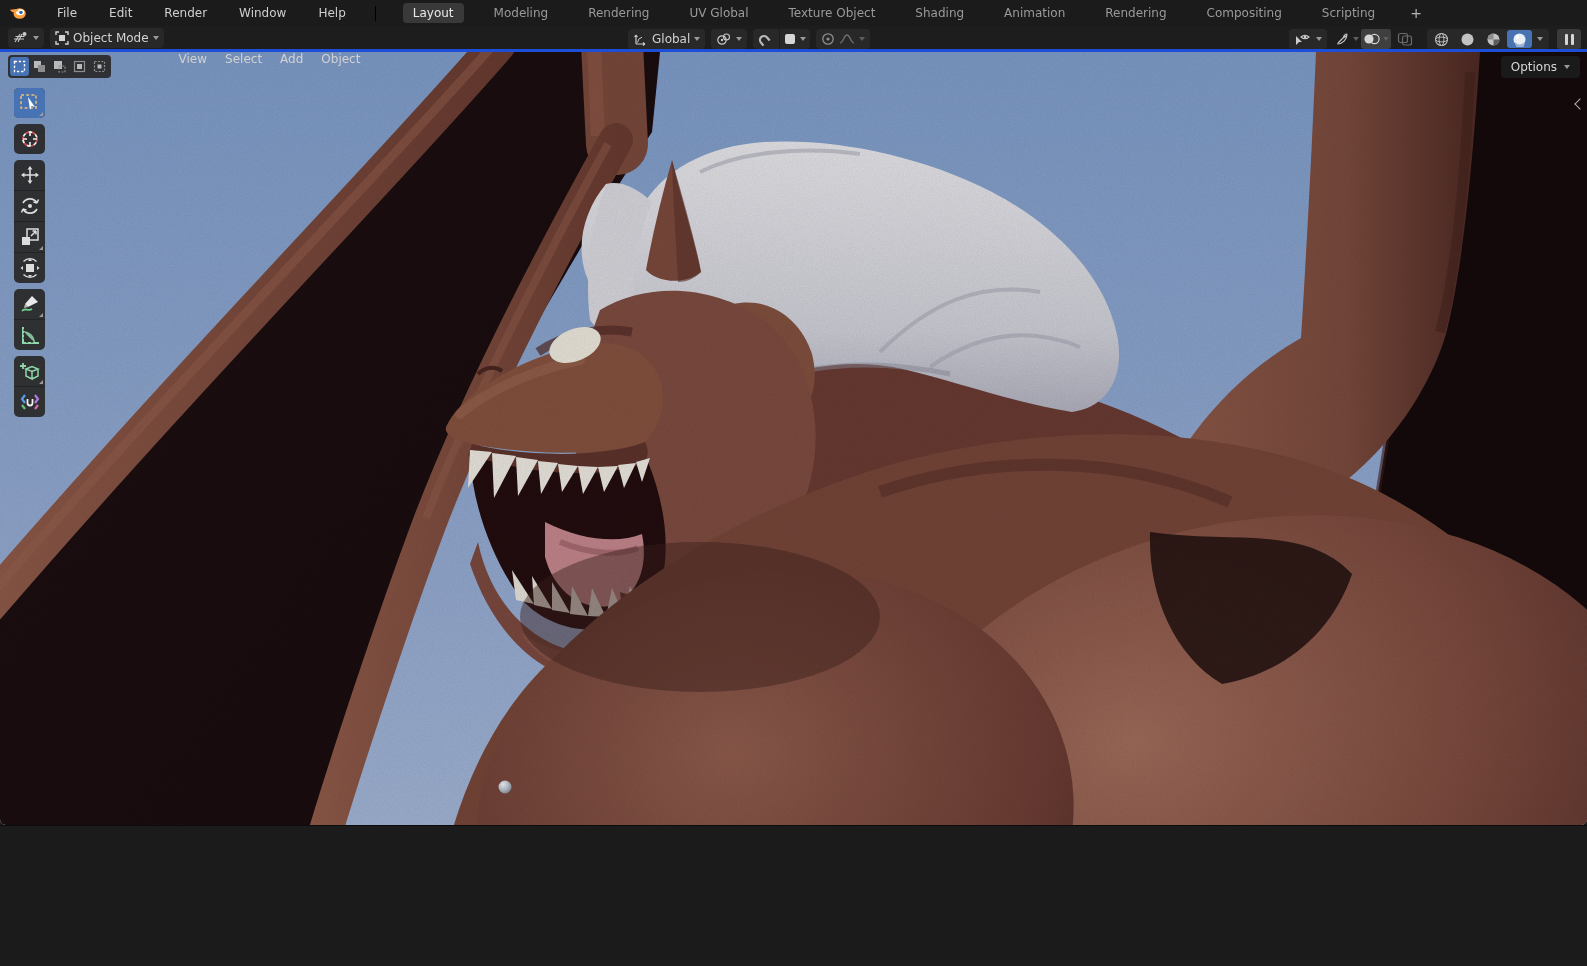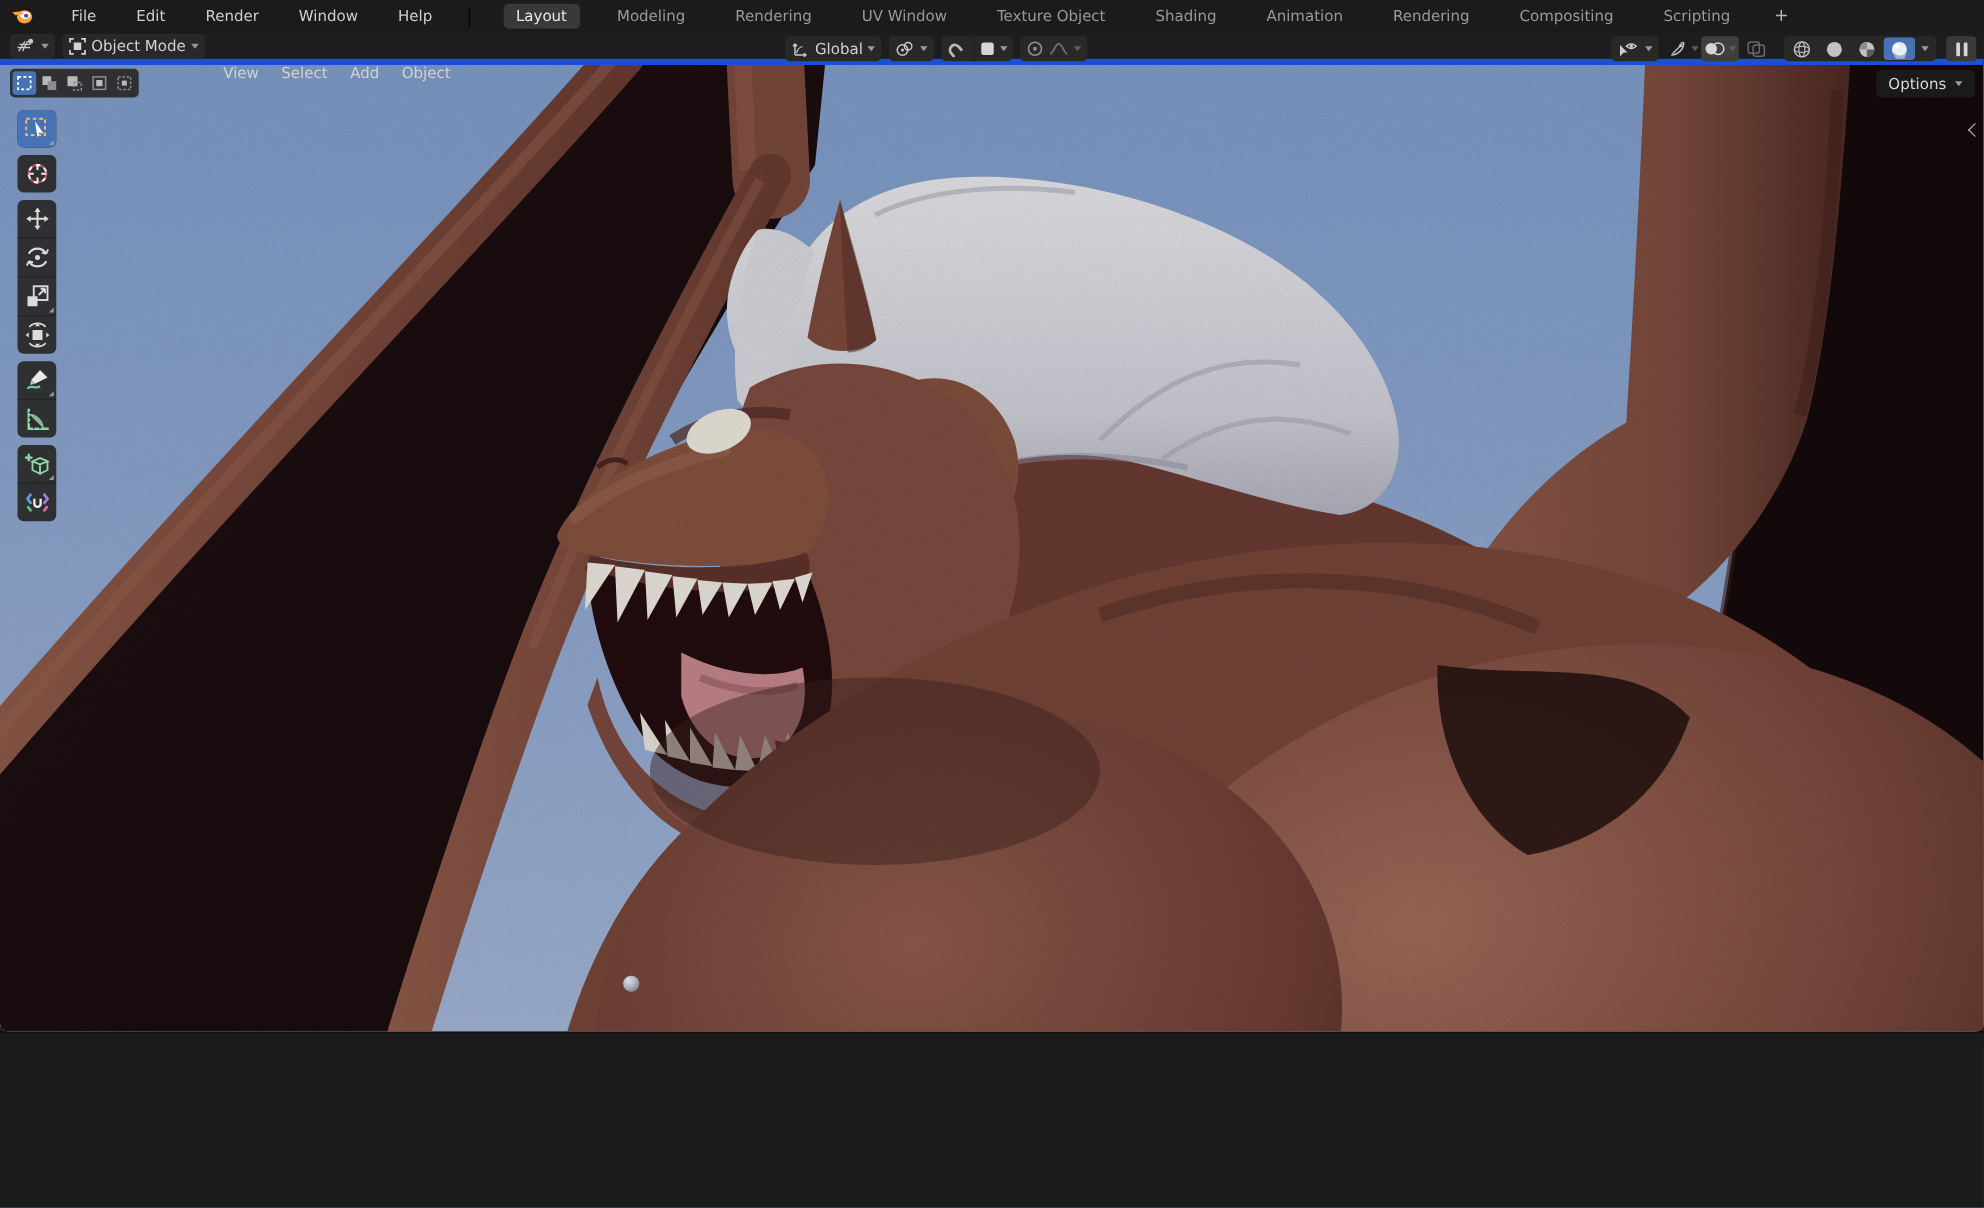--- a/index.html
+++ b/index.html
@@ -4,21 +4,21 @@
 <style>
   html,body{margin:0;padding:0;background:#1b1b1b;width:1587px;height:966px;overflow:hidden;
     font-family:"DejaVu Sans","Liberation Sans",sans-serif;-webkit-font-smoothing:antialiased;}
   .topbar{height:26px;background:#1b1b1b;display:flex;align-items:center;font-size:12px;color:#cfcfcf;position:relative;z-index:5;gap:14px;}
   .logo{width:18px;height:14px;margin:0 7px 0 9px;}
   .menu{padding:3px 9px;border-radius:3px;cursor:default;}
   .tb-divider{width:1px;height:15px;background:#000;margin:0 10px 0 6px;}
   .tab{padding:3px 10px;margin:4px 3px;border-radius:4px;color:#9a9a9a;}
   .tab.active{background:#393939;color:#e9e9e9;}
   .plus{padding:2px 8px;color:#b5b5b5;font-size:14px;}
-  .vheader{height:26px;background:#1d1d1d;display:flex;align-items:center;font-size:12px;color:#d2d2d2;position:relative;z-index:5;border-bottom:5px solid #1d4ed8;box-sizing:border-box;text-align:right;}
+  .vheader{height:26px;background:#1d1d1d;display:flex;align-items:center;font-size:12px;color:#d2d2d2;position:relative;z-index:5;border-bottom:3px solid #1d4ed8;box-sizing:border-box;text-align:right;}
   .pill{display:flex;align-items:center;background:#282828;border-radius:4px;height:20px;padding:0 5px;margin-right:6px;gap:4px;}
   .seg{display:flex;align-items:center;height:20px;padding:0 4px;gap:4px;}
   .seg+.seg{border-left:1px solid #1c1c1c;}
   .chev{width:0;height:0;border-left:3.5px solid transparent;border-right:3.5px solid transparent;border-top:4px solid #9a9a9a;}
   .chev.dim{border-top-color:#5d5d5d;}
   .hmenu{padding:3px 9px;border-radius:3px;margin-top:42px;}
   .hcenter{position:absolute;left:628px;top:3px;display:flex;align-items:center;}
   .hright{position:absolute;right:6px;top:3px;display:flex;align-items:center;}
   .iconbtn{display:flex;align-items:center;justify-content:center;height:20px;min-width:24px;border-radius:3px;gap:3px;padding:0 2px;}
   .iconbtn.on{background:#3f3f3f;}
@@ -55,21 +55,21 @@
   </svg>
   <span class="menu">File</span>
   <span class="menu">Edit</span>
   <span class="menu">Render</span>
   <span class="menu">Window</span>
   <span class="menu">Help</span>
   <span class="tb-divider"></span>
   <span class="tab active">Layout</span>
   <span class="tab">Modeling</span>
   <span class="tab">Rendering</span>
-  <span class="tab">UV Window</span>
+  <span class="tab">UV Global</span>
   <span class="tab">Texture Object</span>
   <span class="tab">Shading</span>
   <span class="tab">Animation</span>
   <span class="tab">Rendering</span>
   <span class="tab">Compositing</span>
   <span class="tab">Scripting</span>
   <span class="plus">+</span>
 </div>
 
 <div class="vheader">

